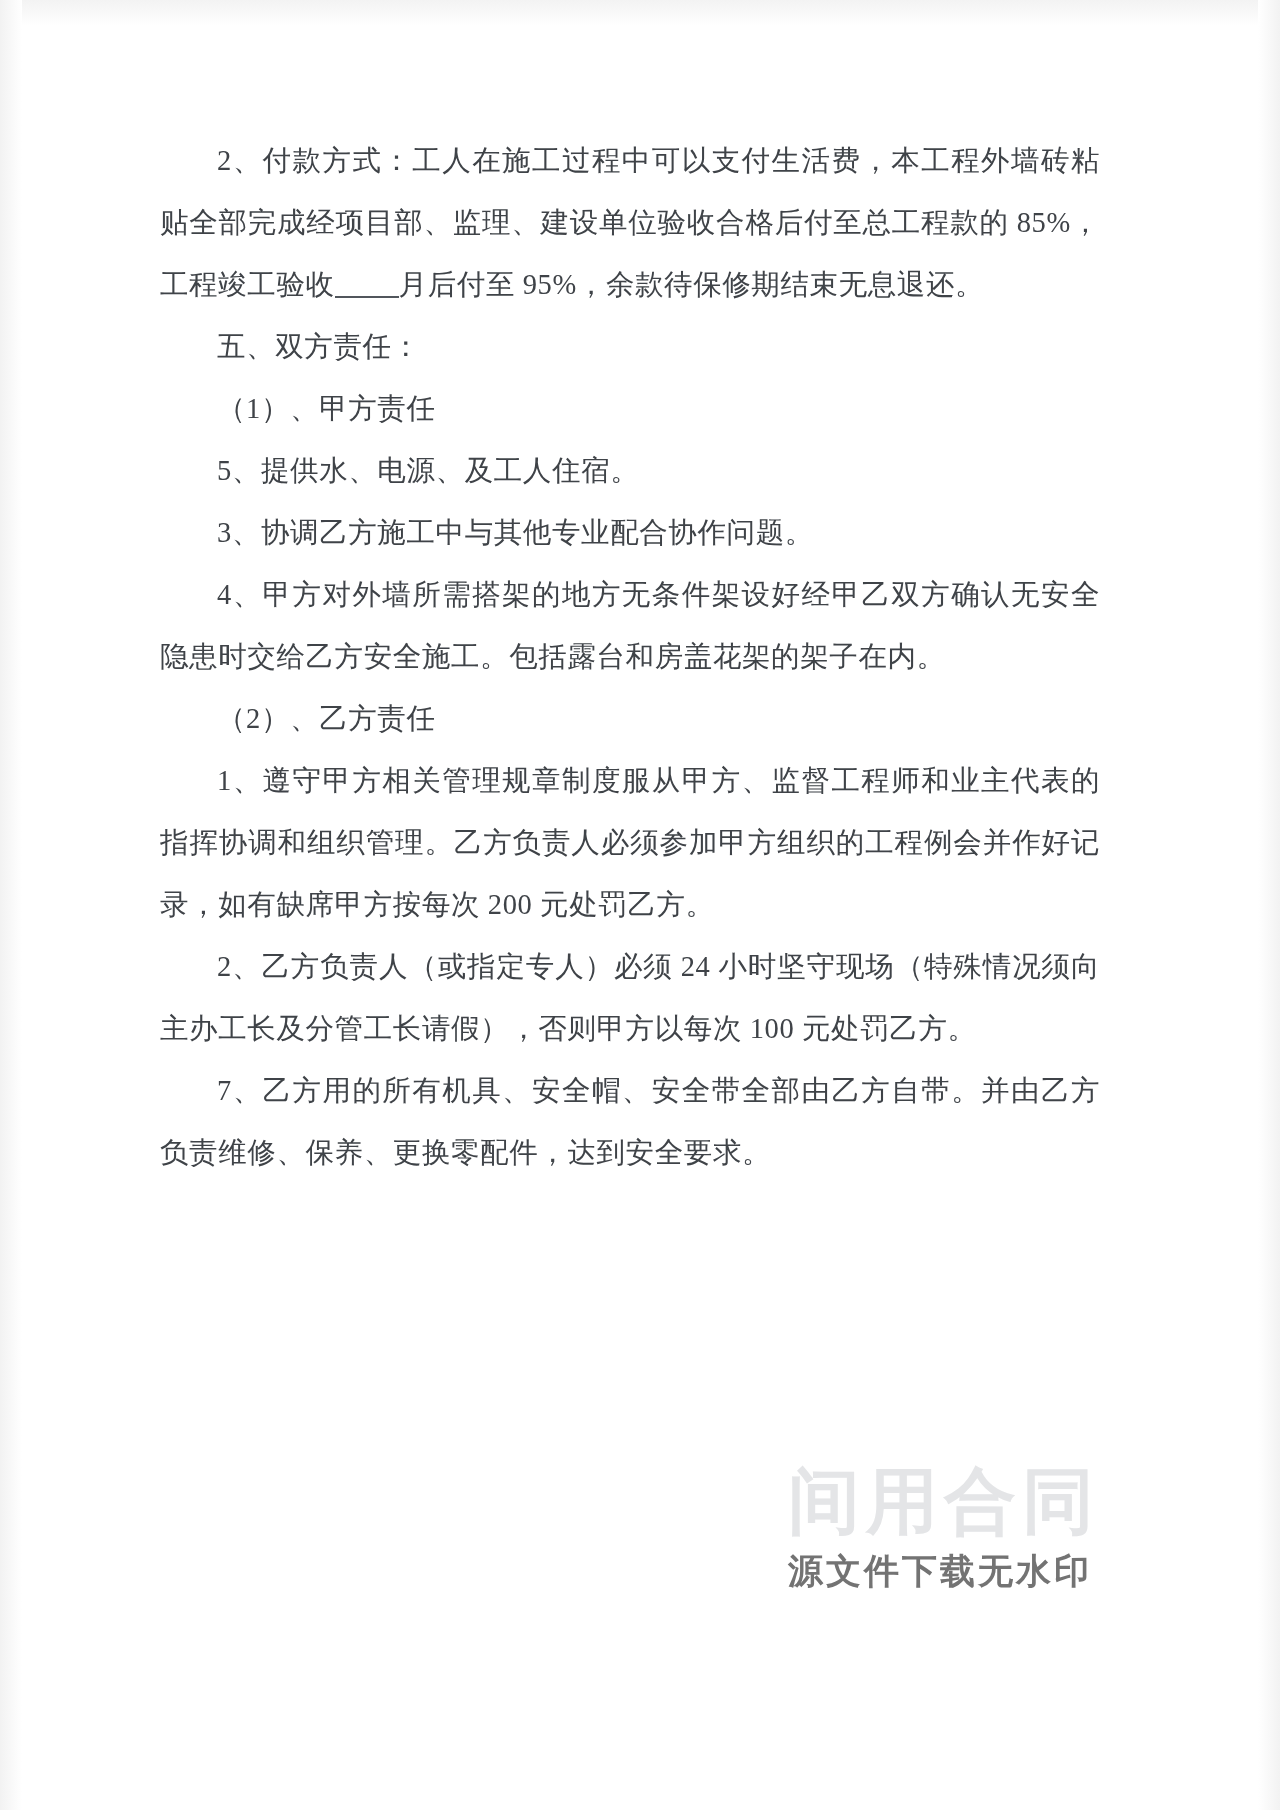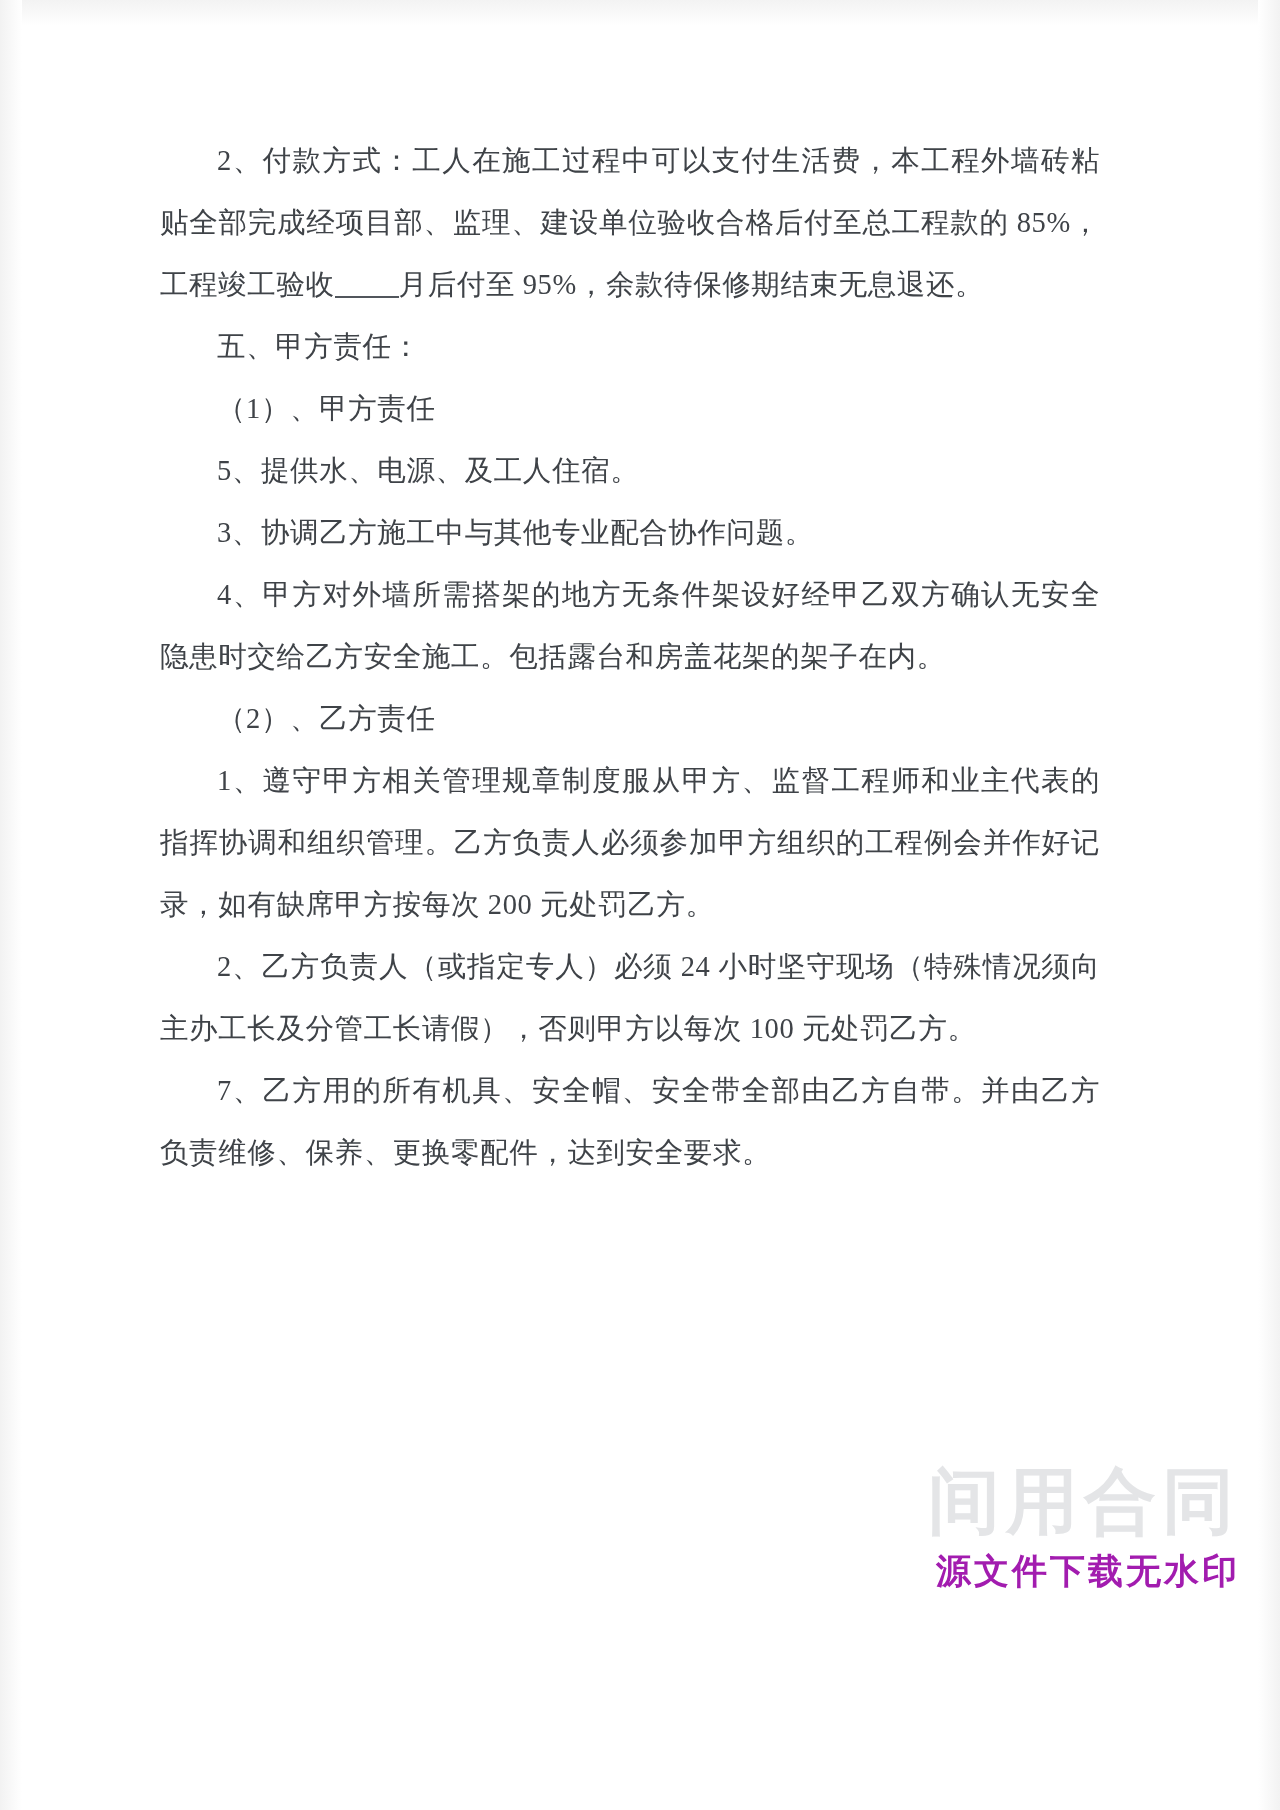--- a/index.html
+++ b/index.html
@@ -75,61 +75,61 @@
   .blank-fill {
     display: inline-block;
     width: 64px;
     border-bottom: 2px solid #51565c;
     vertical-align: -4px;
   }
 
   
   .watermark {
     position: absolute;
-    right: 40px;
+    right: 32px;
     bottom: 216px;
     width: 460px;
-    text-align: right;
+    text-align: left;
     pointer-events: none;
     user-select: none;
   }
   .wm-main {
     font-family: "Liberation Sans", "DejaVu Sans", sans-serif;
     font-weight: 700;
     font-size: 72px;
     line-height: 1.02;
     letter-spacing: 6px;
     color: #e4e5e7;
     white-space: nowrap;
   }
   .wm-sub {
     font-family: "Liberation Sans", "DejaVu Sans", sans-serif;
     font-weight: 700;
     font-size: 35px;
     line-height: 1.35;
     letter-spacing: 3px;
-    color: #a21caf;
+    color: #737373;
     margin-top: 8px;
     white-space: nowrap;
   }
 </style>
 </head>
 <body>
 
 <div class="page">
 
   <div class="page-edge-top"></div>
   <div class="page-edge-left"></div>
   <div class="page-edge-right"></div>
 
   <div class="body-text">
 
     <p class="para indent"><span>2、付款方式：工人在施工过程中可以支付生活费，本工程外墙砖粘贴全部完成经项目部、监理、建设单位验收合格后付至总工程款的 85%，工程竣工验收</span><span class="blank-fill"></span><span>月后付至 95%，余款待保修期结束无息退还。</span></p>
 
-    <p class="para heading">五、甲方责任：</p>
+    <p class="para heading">五、双方责任：</p>
 
     <p class="para subheading">（1）、甲方责任</p>
 
 
     <p class="para item">5、提供水、电源、及工人住宿。</p>
 
     <p class="para item">3、协调乙方施工中与其他专业配合协作问题。</p>
 
     <p class="para item">4、甲方对外墙所需搭架的地方无条件架设好经甲乙双方确认无安全隐患时交给乙方安全施工。包括露台和房盖花架的架子在内。</p>
 

